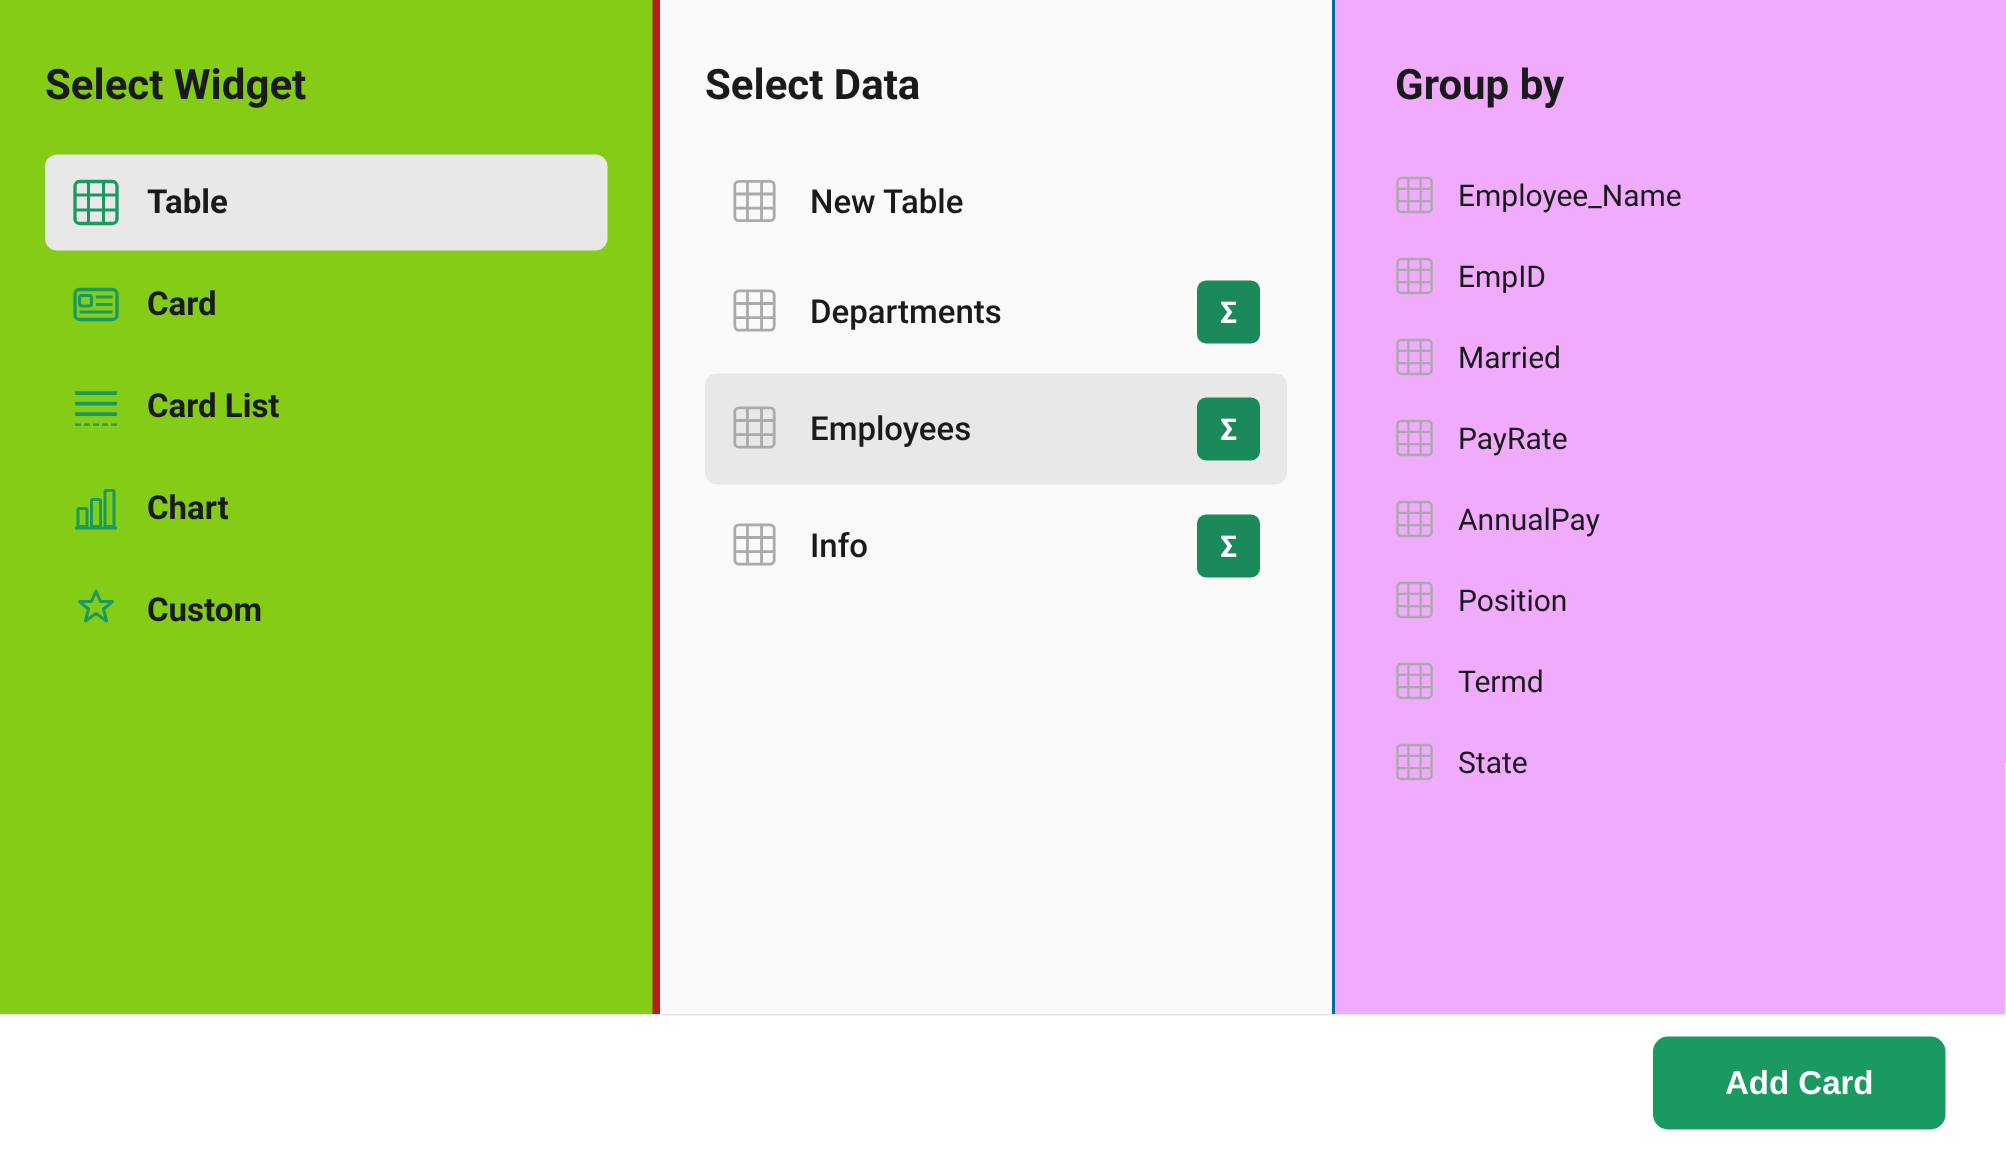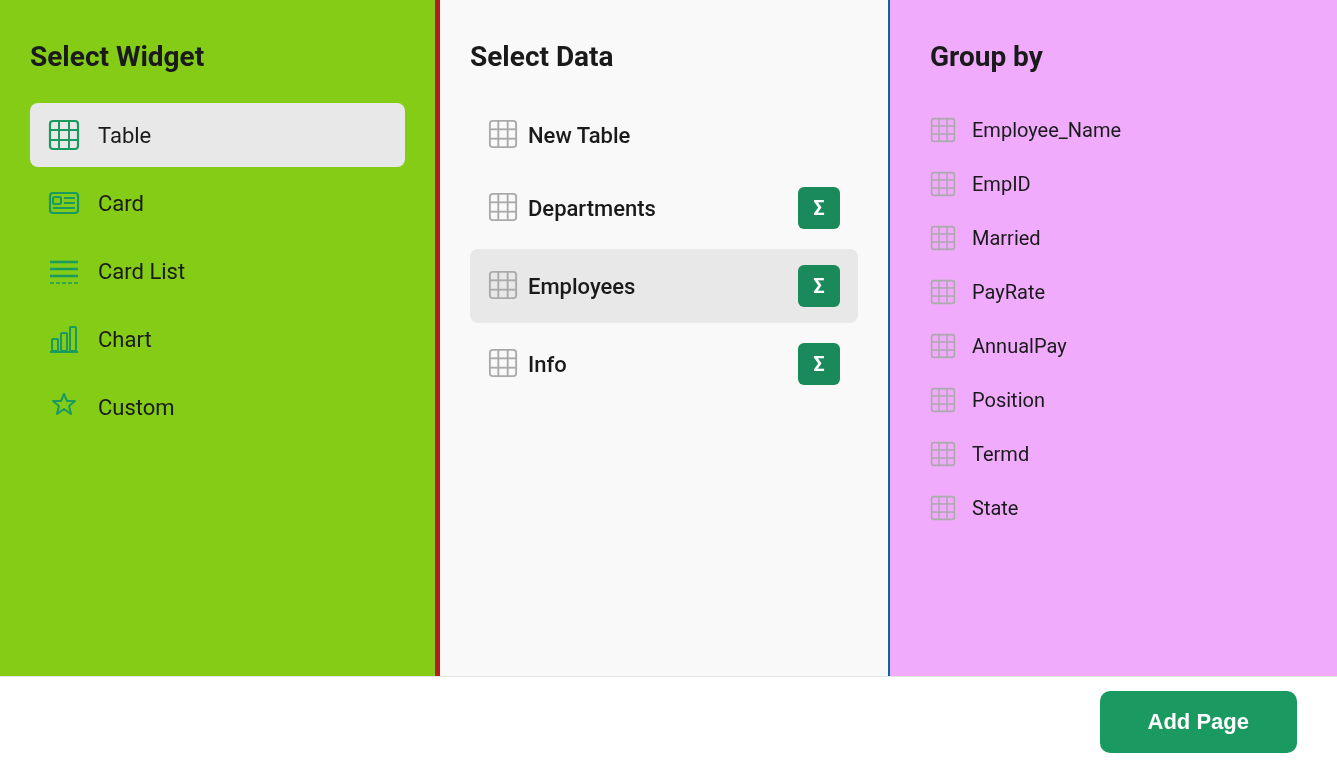--- a/index.html
+++ b/index.html
@@ -38,21 +38,21 @@
       padding: 16px 18px;
       border-radius: 8px;
       cursor: pointer;
       margin-bottom: 4px;
     }
     .widget-item.active {
       background: #e8e8e8;
     }
     .widget-item-label {
       font-size: 22px;
-      font-weight: 400;
+      font-weight: 700;
       color: #1a1a1a;
     }
     .widget-icon {
       width: 32px;
       height: 32px;
       flex-shrink: 0;
     }
 
     
     .data-column {
@@ -70,21 +70,21 @@
       border-radius: 8px;
       cursor: pointer;
       margin-bottom: 4px;
     }
     .data-item.active {
       background: #e8e8e8;
     }
     .data-item-left {
       display: flex;
       align-items: center;
-      gap: 8px;
+      gap: 20px;
       text-align: center;
     }
     .data-item-label {
       font-size: 22px;
       font-weight: 500;
       color: #1a1a1a;
     }
     .sigma-badge {
       width: 42px;
       height: 42px;
@@ -379,14 +379,14 @@
           <line x1="11" y1="2" x2="11" y2="30" stroke="#aaa" stroke-width="1.8"></line>
           <line x1="21" y1="2" x2="21" y2="30" stroke="#aaa" stroke-width="1.8"></line>
         </svg>
       </span>
       <span class="groupby-item-label">State</span>
     </div>
   </div>
 </div>
 
 <div class="footer">
-  <button class="add-page-btn">Add Page</button>
+  <button class="add-page-btn">Add Card</button>
 </div>
 
 </body></html>

